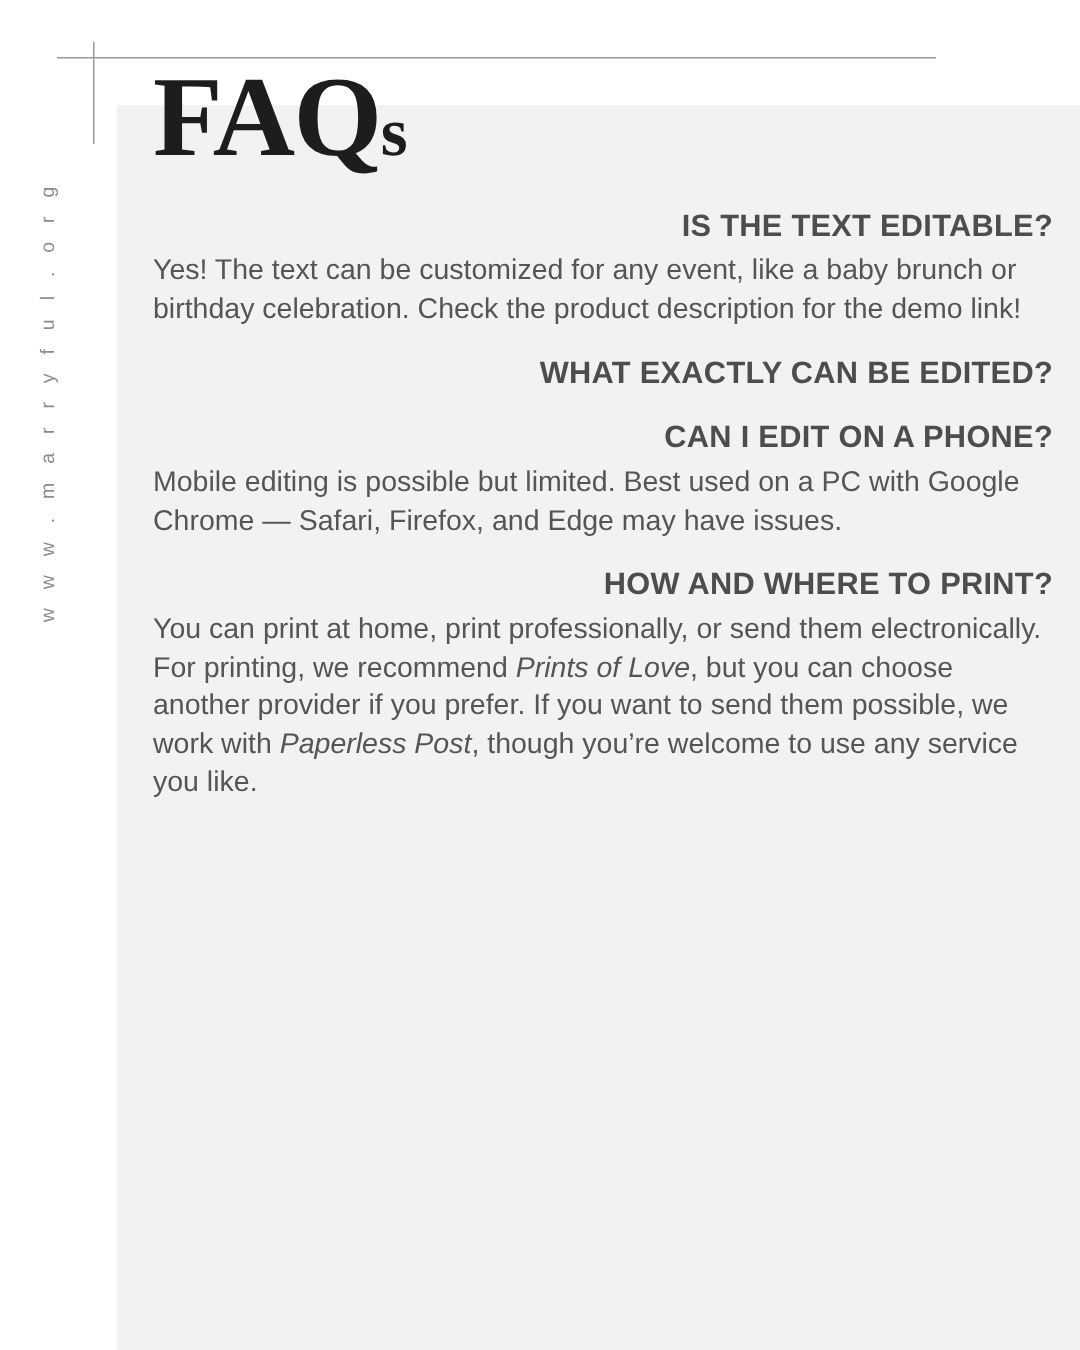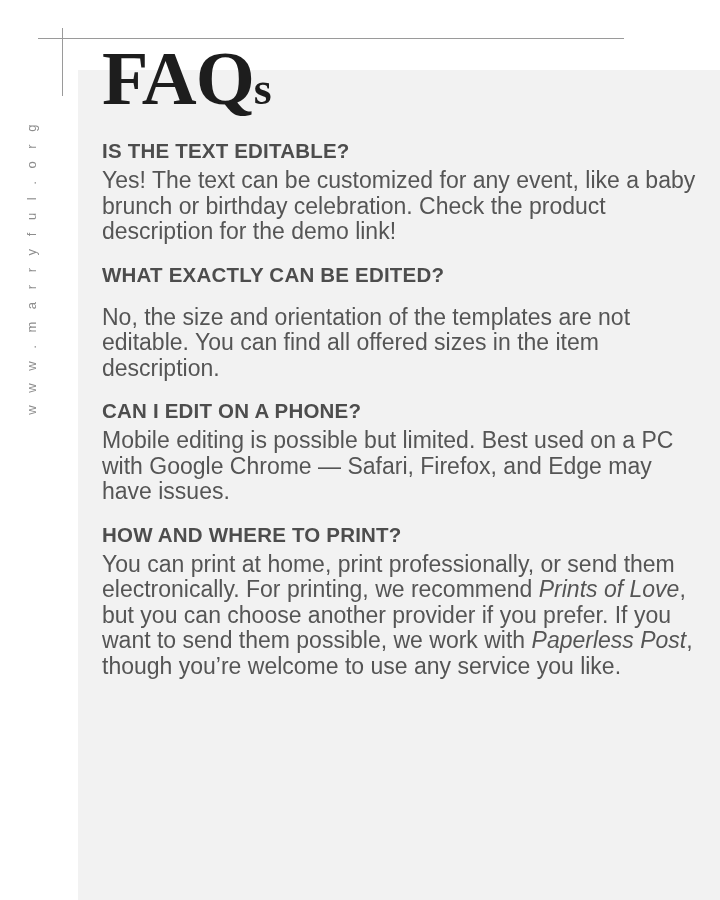--- a/index.html
+++ b/index.html
@@ -93,24 +93,25 @@
     margin-bottom: 17px;
   }
   .qa-question {
     font-family: "Liberation Sans", sans-serif;
     font-weight: bold;
     font-size: 20.5px;
     line-height: 26px;
     letter-spacing: 0.2px;
     color: #4d4d4d;
     margin-bottom: 4px;
+    text-align: right;
   }
   .qa-answer {
     font-family: "Liberation Sans", sans-serif;
-    font-size: 23px;
+    font-size: 19px;
     line-height: 25.5px;
     color: #555555;
   }
   .qa-answer em {
     font-style: italic;
   }
 </style>
 </head>
 <body>
 
@@ -130,21 +131,20 @@
   <div class="qa-item">
     <div class="qa-question">IS THE TEXT EDITABLE?</div>
     <div class="qa-answer">Yes! The text can be customized for any event, like a baby brunch or birthday celebration. Check the product description for the demo link!</div>
   </div>
 
   <div class="qa-item">
     <div class="qa-question">WHAT EXACTLY CAN BE EDITED?</div>
   </div>
 
   <div class="qa-item">
-    <div class="qa-answer">No, the size and orientation of the templates are not editable. You can find all offered sizes in the item description.</div>
   </div>
 
 
   <div class="qa-item">
     <div class="qa-question">CAN I EDIT ON A PHONE?</div>
     <div class="qa-answer">Mobile editing is possible but limited. Best used on a PC with Google Chrome — Safari, Firefox, and Edge may have issues.</div>
   </div>
 
   <div class="qa-item">
     <div class="qa-question">HOW AND WHERE TO PRINT?</div>

